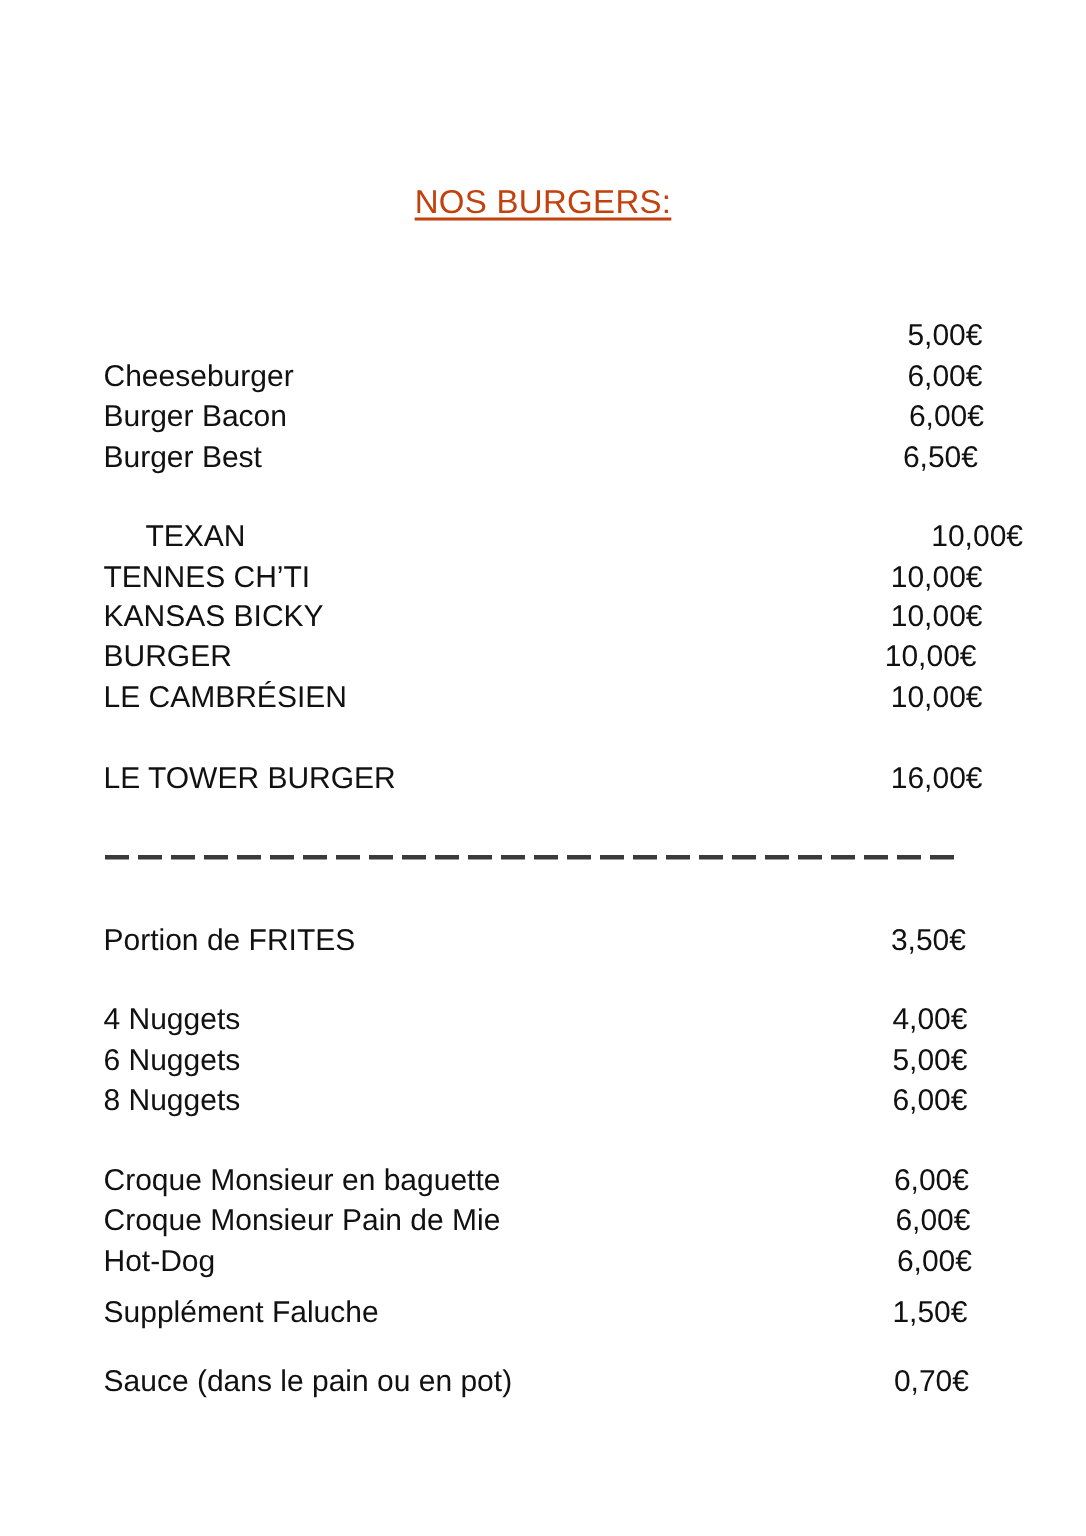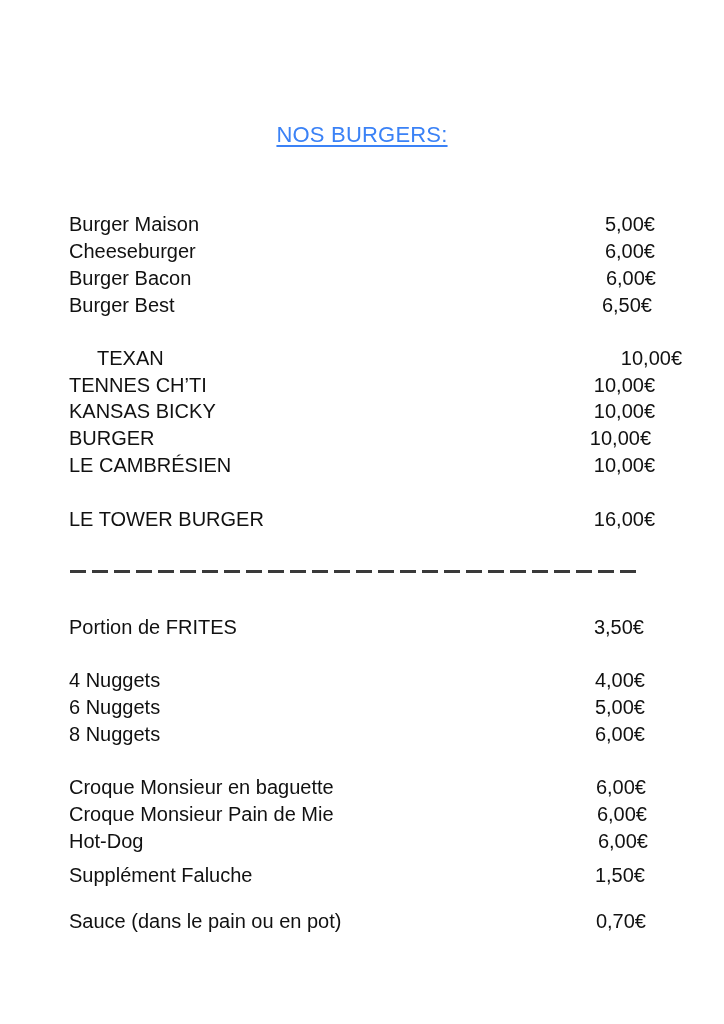--- a/index.html
+++ b/index.html
@@ -3,21 +3,21 @@
   <meta charset="utf-8">
   <style>
     html, body { margin: 0; padding: 0; background: #ffffff; }
     body {
       width: 724px; height: 1024px; position: relative; overflow: hidden;
       font-family: "Liberation Sans", "DejaVu Sans", sans-serif;
       color: #111111;
     }
     .title {
       position: absolute; top: 122px; left: 0; width: 724px;
-      text-align: center; font-size: 22px; color: #3b82f6;
+      text-align: center; font-size: 22px; color: #c2410c;
       text-decoration: underline; text-underline-offset: 3px;
       letter-spacing: 0.2px;
     }
     .row {
       position: absolute; left: 69px; height: 27px; line-height: 27px;
       font-size: 20px; white-space: nowrap;
     }
     .row .name { position: absolute; left: 0; top: 0; }
     .row .price { position: absolute; top: 0; text-align: right; }
     .divider {
@@ -25,21 +25,20 @@
       background: repeating-linear-gradient(to right, #3a3a3a 0 16px, transparent 16px 22px);
     }
   </style>
 </head>
 <body>
 
 <div>
   <div class="title">NOS BURGERS:</div>
   <div id="rows">
       <div class="row" style="top: 211px; width: 586px;">
-        <span class="name">Burger Maison</span>
         <span class="price" style="right: 0px;">5,00€</span>
       </div>
       <div class="row" style="top: 238px; width: 586px;">
         <span class="name">Cheeseburger</span>
         <span class="price" style="right: 0px;">6,00€</span>
       </div>
       <div class="row" style="top: 265px; width: 587px;">
         <span class="name">Burger Bacon</span>
         <span class="price" style="right: 0px;">6,00€</span>
       </div>

